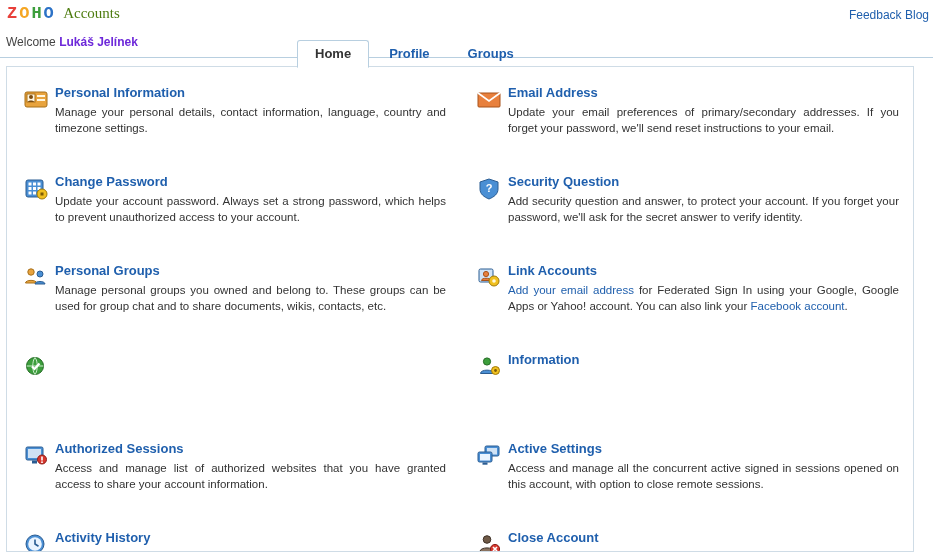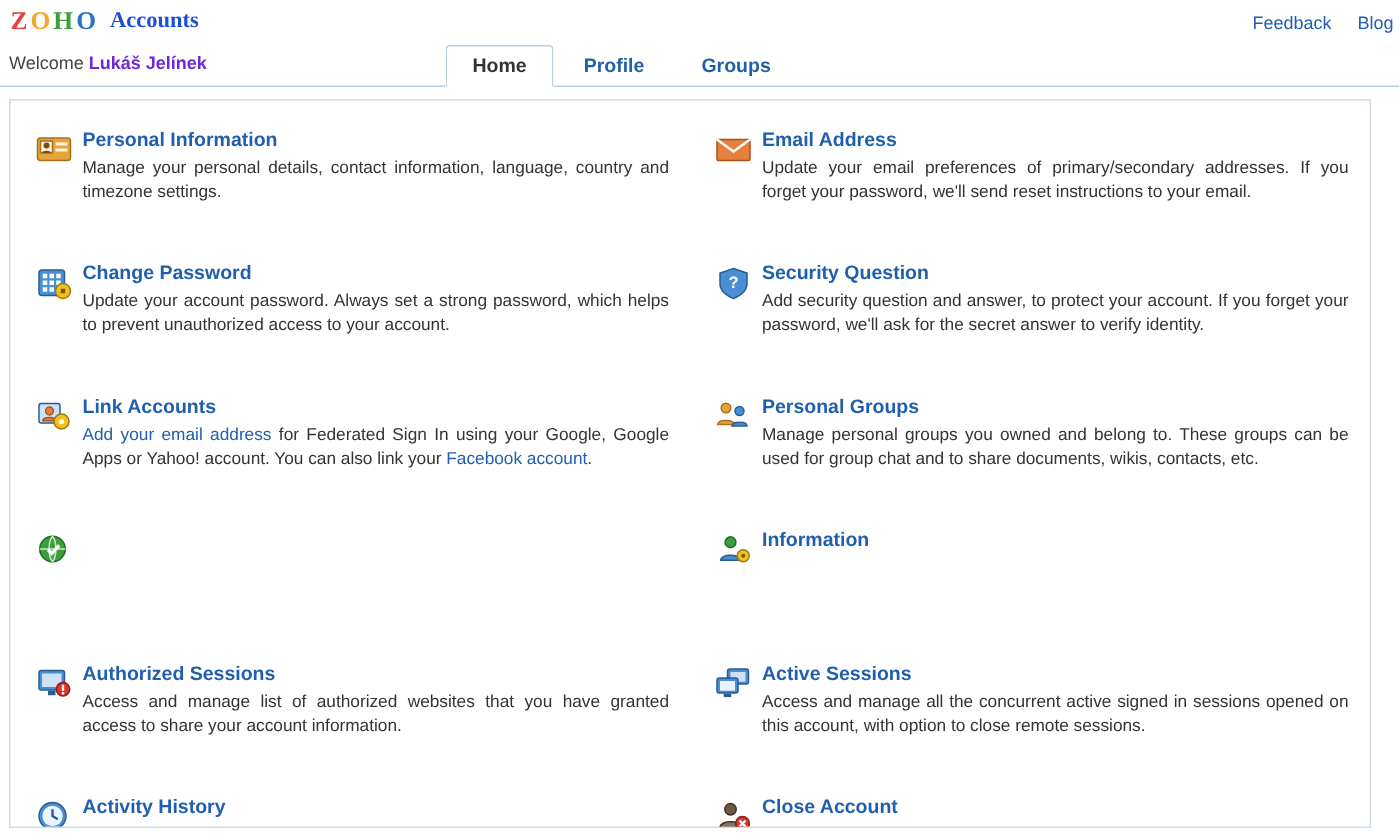--- a/index.html
+++ b/index.html
@@ -27,49 +27,48 @@
     display: inline-block;
     vertical-align: middle;
     white-space: nowrap;
   }
   .logo-mark {
     display: inline-block;
     vertical-align: middle;
     letter-spacing: 0px;
     font-weight: bold;
     font-size: 17px;
-    font-family: Liberation Serif, serif;
+    font-family: Liberation Mono, monospace;
   }
   .logo-mark .z { color: #e8403a; }
   .logo-mark .o1 { color: #f5a623; }
   .logo-mark .h { color: #3c9e3c; }
   .logo-mark .o2 { color: #2c72c7; }
   .logo-mark span {
     display: inline-block;
     padding: 0 1px;
   }
   .logo-word {
     display: inline-block;
     vertical-align: middle;
     margin-left: 5px;
     font-size: 15px;
-    color: #1d4ed8;
-    font-weight: bold;
+    color: #4d7c0f;
+    font-weight: normal;
     font-family: "Liberation Serif", serif;
   }
   .header-links {
     position: absolute;
     right: 4px;
     top: 8px;
     font-size: 12px;
   }
   .header-links a {
     color: #1f5fad;
     text-decoration: none;
-    margin-left: 14px;
   }
 
   
   .navbar {
     position: relative;
     height: 27px;
     border-bottom: 1px solid #b8cfe0;
   }
   .welcome {
     position: absolute;
@@ -78,21 +77,21 @@
     font-size: 12px;
     color: #444;
   }
   .welcome b {
     color: #6d28d9;
     font-weight: bold;
   }
   .tabs {
     position: absolute;
     left: 297px;
-    top: 0;
+    top: 10px;
     height: 27px;
     display: flex;
     align-items: flex-end;
   }
   .tab {
     font-size: 13px;
     font-weight: bold;
     color: #1f5fad;
     padding: 5px 17px 6px 17px;
     margin-right: 2px;
@@ -257,47 +256,47 @@
       </div>
       <div class="cell-body">
         <a href="#" class="cell-title">Security Question</a>
         <div class="cell-desc">Add security question and answer, to protect your account. If you forget your password, we'll ask for the secret answer to verify identity.</div>
       </div>
     </div>
 
     <div class="cell">
       <div class="cell-icon">
         <svg width="26" height="24" viewBox="0 0 26 24">
+          <circle cx="8" cy="7" r="3.2" fill="#e8a33d" stroke="#a8701b"></circle>
+          <path d="M2.5 18c0-3.5 11-3.5 11 0z" fill="#e8a33d" stroke="#a8701b"></path>
+          <circle cx="17" cy="9" r="3" fill="#4a8fd4" stroke="#2a5c92"></circle>
+          <path d="M12 19c0-3.3 10-3.3 10 0z" fill="#4a8fd4" stroke="#2a5c92"></path>
+        </svg>
+      </div>
+      <div class="cell-body">
+        <a href="#" class="cell-title">Personal Groups</a>
+        <div class="cell-desc">Manage personal groups you owned and belong to. These groups can be used for group chat and to share documents, wikis, contacts, etc.</div>
+      </div>
+    </div>
+
+    <div class="cell">
+      <div class="cell-icon">
+        <svg width="26" height="24" viewBox="0 0 26 24">
           <rect x="3" y="4" width="14" height="13" rx="1.5" fill="#cfe2f5" stroke="#2a5c92"></rect>
           <circle cx="10" cy="9" r="2.6" fill="#e8803d" stroke="#a8521b"></circle>
           <path d="M5.5 15.5c0-3 9-3 9 0z" fill="#e8803d" stroke="#a8521b"></path>
           <circle cx="18" cy="16" r="5" fill="#f0c020" stroke="#a07a08"></circle>
           <circle cx="18" cy="16" r="1.8" fill="#fff8dd"></circle>
         </svg>
       </div>
       <div class="cell-body">
         <a href="#" class="cell-title">Link Accounts</a>
         <div class="cell-desc">
           <a href="#">Add your email address</a><span> for Federated Sign In using your Google, Google Apps or Yahoo! account. You can also link your </span><a href="#">Facebook account</a><span>.</span>
         </div>
-      </div>
-    </div>
-
-    <div class="cell">
-      <div class="cell-icon">
-        <svg width="26" height="24" viewBox="0 0 26 24">
-          <circle cx="8" cy="7" r="3.2" fill="#e8a33d" stroke="#a8701b"></circle>
-          <path d="M2.5 18c0-3.5 11-3.5 11 0z" fill="#e8a33d" stroke="#a8701b"></path>
-          <circle cx="17" cy="9" r="3" fill="#4a8fd4" stroke="#2a5c92"></circle>
-          <path d="M12 19c0-3.3 10-3.3 10 0z" fill="#4a8fd4" stroke="#2a5c92"></path>
-        </svg>
-      </div>
-      <div class="cell-body">
-        <a href="#" class="cell-title">Personal Groups</a>
-        <div class="cell-desc">Manage personal groups you owned and belong to. These groups can be used for group chat and to share documents, wikis, contacts, etc.</div>
       </div>
     </div>
 
     <div class="cell">
       <div class="cell-icon">
         <svg width="26" height="24" viewBox="0 0 26 24">
           <circle cx="12" cy="12" r="8.5" fill="#3c9e3c" stroke="#236b23"></circle>
           <path d="M3.5 12h17M12 3.5c3 3.5 3 13.5 0 17M12 3.5c-3 3.5-3 13.5 0 17" fill="none" stroke="#cdeccd"></path>
           <path d="M9 12.5l2.5 2.5 5-5.5" fill="none" stroke="#ffffff" stroke-width="2.2"></path>
         </svg>
@@ -339,21 +338,21 @@
       <div class="cell-icon">
         <svg width="26" height="24" viewBox="0 0 26 24">
           <rect x="9" y="3" width="14" height="10" rx="1.5" fill="#4a8fd4" stroke="#2a5c92"></rect>
           <rect x="11" y="5" width="10" height="6.5" fill="#cfe2f5"></rect>
           <rect x="2" y="9" width="14" height="10" rx="1.5" fill="#4a8fd4" stroke="#2a5c92"></rect>
           <rect x="4" y="11" width="10" height="6.5" fill="#eaf4ff"></rect>
           <rect x="6.5" y="19.5" width="5" height="2.2" fill="#2a5c92"></rect>
         </svg>
       </div>
       <div class="cell-body">
-        <a href="#" class="cell-title">Active Sessions</a>
+        <a href="#" class="cell-title">Active Settings</a>
         <div class="cell-desc">Access and manage all the concurrent active signed in sessions opened on this account, with option to close remote sessions.</div>
       </div>
     </div>
 
     <div class="cell">
       <div class="cell-icon">
         <svg width="26" height="24" viewBox="0 0 26 24">
           <circle cx="12" cy="12" r="9" fill="#4a8fd4" stroke="#2a5c92"></circle>
           <circle cx="12" cy="12" r="6.8" fill="#eaf4ff"></circle>
           <path d="M12 7.5V12l3.5 2.2" fill="none" stroke="#2a5c92" stroke-width="1.6"></path>

